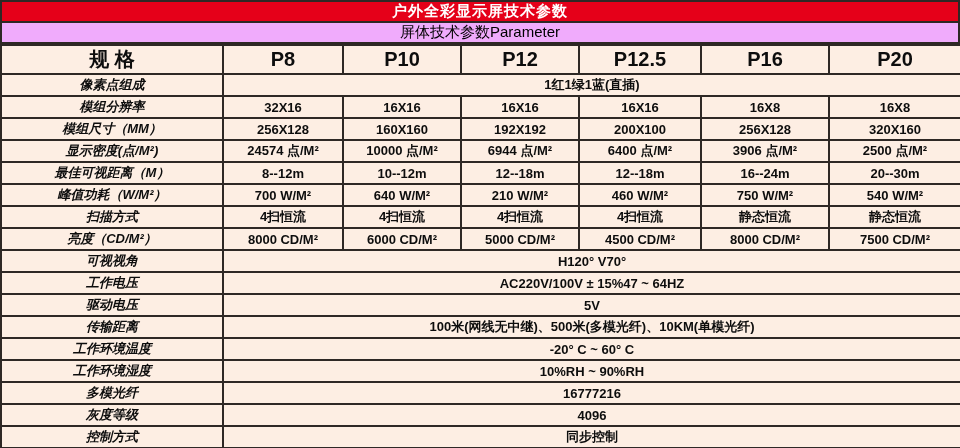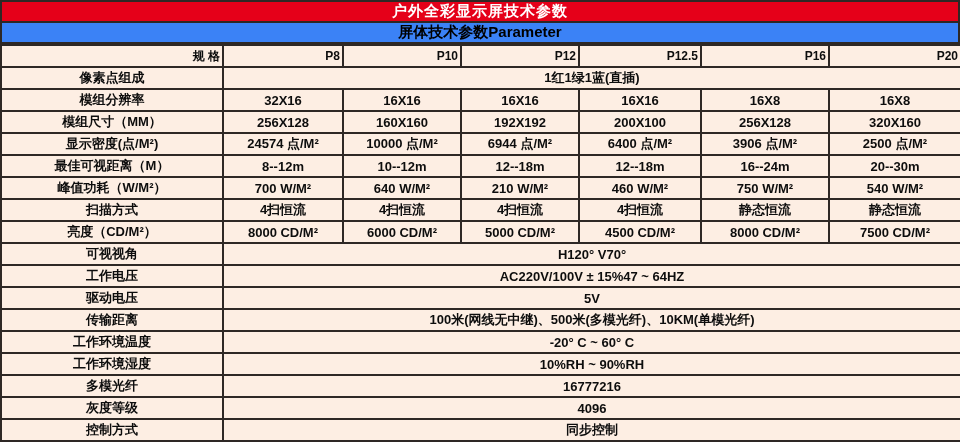--- a/index.html
+++ b/index.html
@@ -22,23 +22,23 @@
     color: #ffffff;
     font-weight: bold;
     font-size: 15px;
     display: flex; align-items: center; justify-content: center;
     letter-spacing: 1px;
   }
   .subtitle-bar {
     box-sizing: border-box;
     height: 23px;
     margin: 2px 2px 0 2px;
-    background: #3b82f6;
+    background: #f0abfc;
     color: #000000;
-    font-weight: bold;
+    font-weight: normal;
     font-size: 15px;
     display: flex; align-items: center; justify-content: center;
   }
   table.params {
     border-collapse: collapse;
     table-layout: fixed;
     width: 960px;
     margin-top: 2px;
     flex: 1;
   }
@@ -48,22 +48,22 @@
     color: #0d0d0d;
     font-weight: bold;
     font-size: 13px;
     text-align: center;
     vertical-align: middle;
     padding: 0 2px;
     height: 20px;
     overflow: hidden;
     white-space: nowrap;
   }
-  table.params th { font-size: 12px; text-align: right; }
-  td.label-cell { font-size: 13.5px; }
+  table.params th { font-size: 20px; }
+  td.label-cell { font-size: 13.5px; font-style: italic; }
 </style>
 </head>
 <body>
 
 <div class="sheet">
   <div class="title-bar">户外全彩显示屏技术参数</div>
   <div class="subtitle-bar">屏体技术参数Parameter</div>
   <table class="params">
     <colgroup>
         <col style="width: 222px;">

